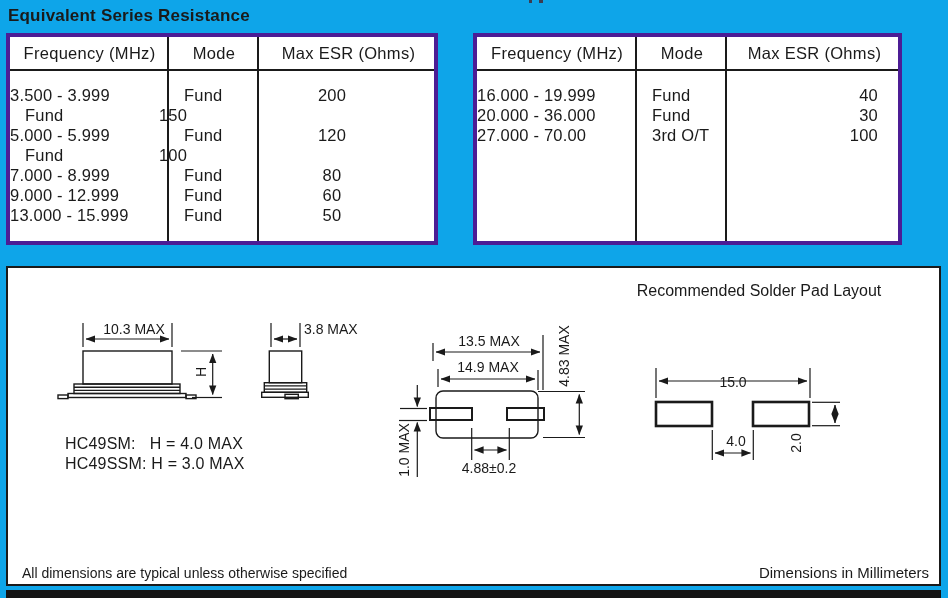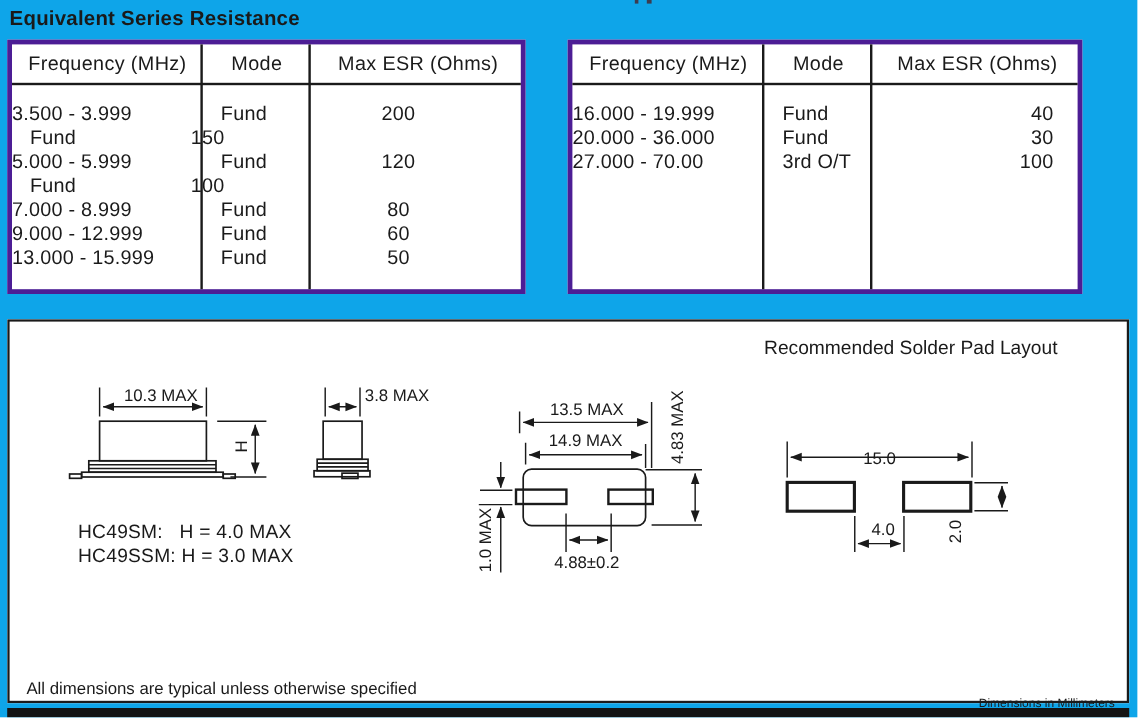--- a/index.html
+++ b/index.html
@@ -45,21 +45,21 @@
   #lbl-483{left:558px;top:90px;}
   #lbl-10max{left:398px;top:184px;}
   #lbl-488{left:423px;top:194px;width:120px;}
   #lbl-150{left:697px;top:108px;width:60px;}
   #lbl-40{left:705px;top:167px;width:50px;}
   #lbl-20{left:790px;top:177px;}
   .note{position:absolute;left:59px;font-size:16px;white-space:pre;letter-spacing:.2px;}
   #note0{top:169px;}
   #note1{top:189px;}
   #foot-left{position:absolute;left:16px;top:299px;font-size:14px;}
-  #foot-right{position:absolute;right:12px;top:298px;font-size:10px;margin-top:17px;}
+  #foot-right{position:absolute;right:12px;top:298px;font-size:15px;}
 
   #bottom-bar{position:absolute;left:6px;top:590px;width:935px;height:8px;background:#141414;}
   .artifact{position:absolute;top:0;height:3px;background:#3c3c50;}
   #artifact-a{left:529px;width:3px;}
   #artifact-b{left:539px;width:4px;}
 </style>
 </head>
 <body>
 
 <div id="screen">

